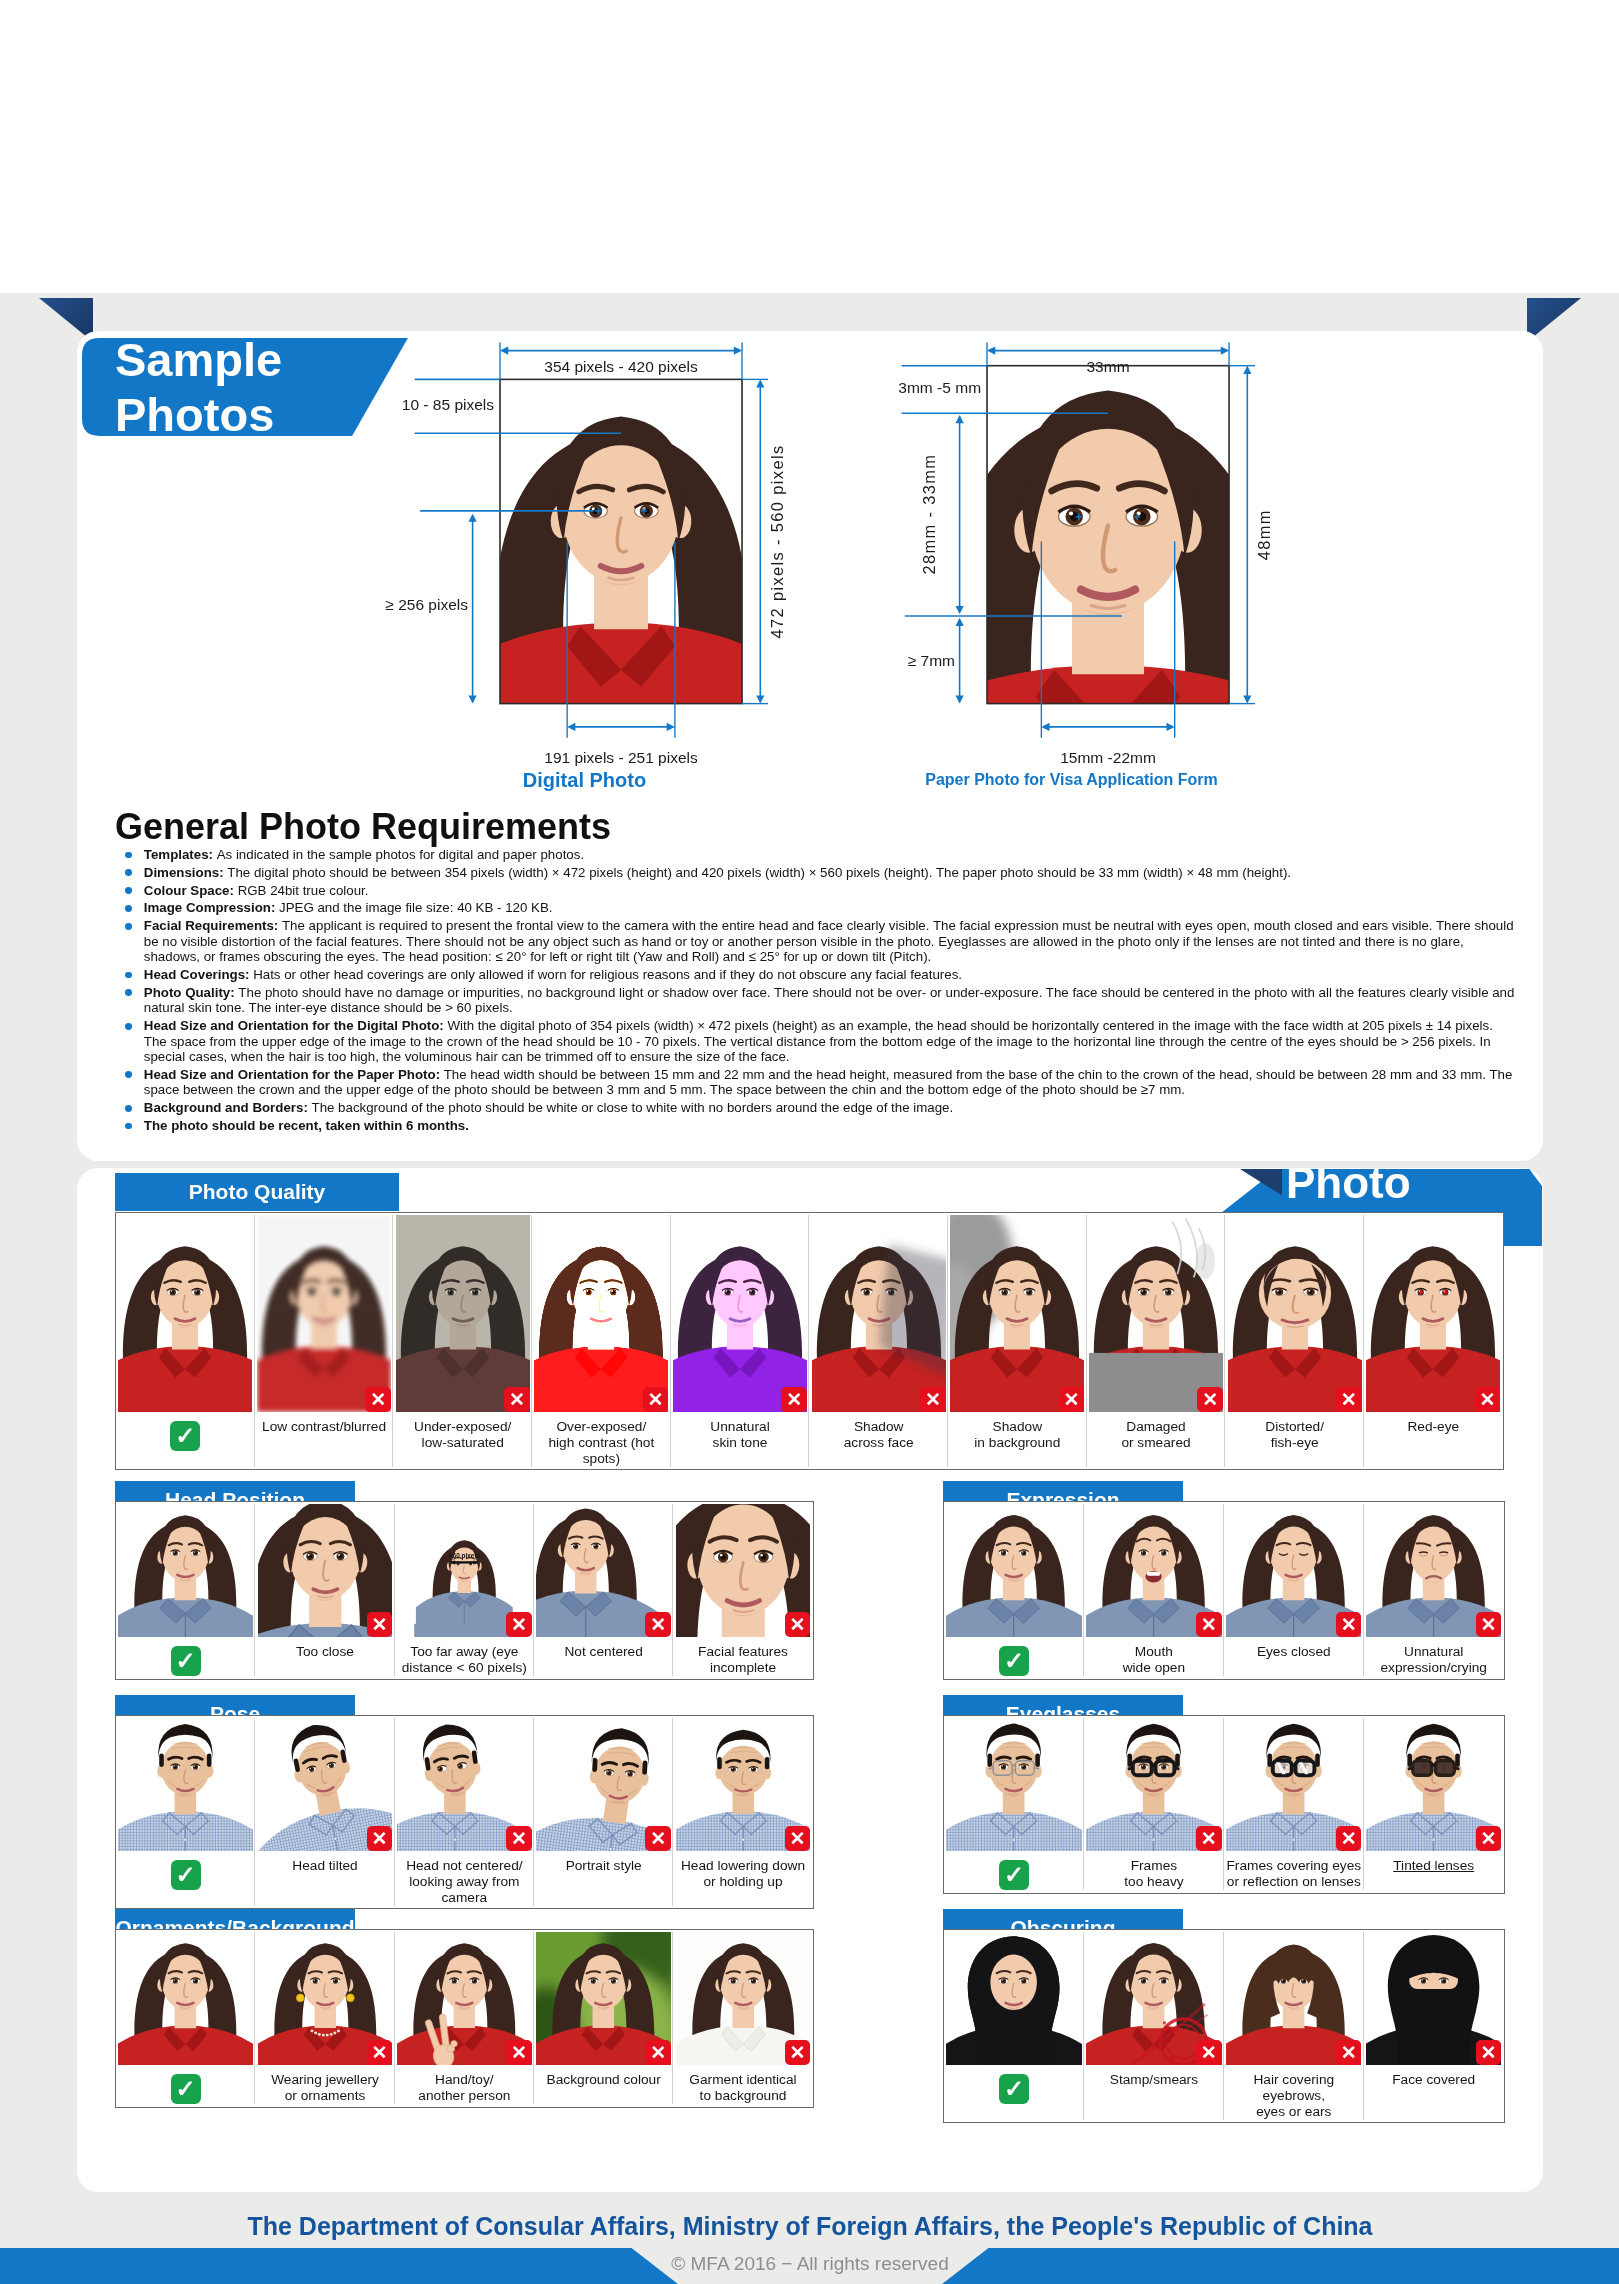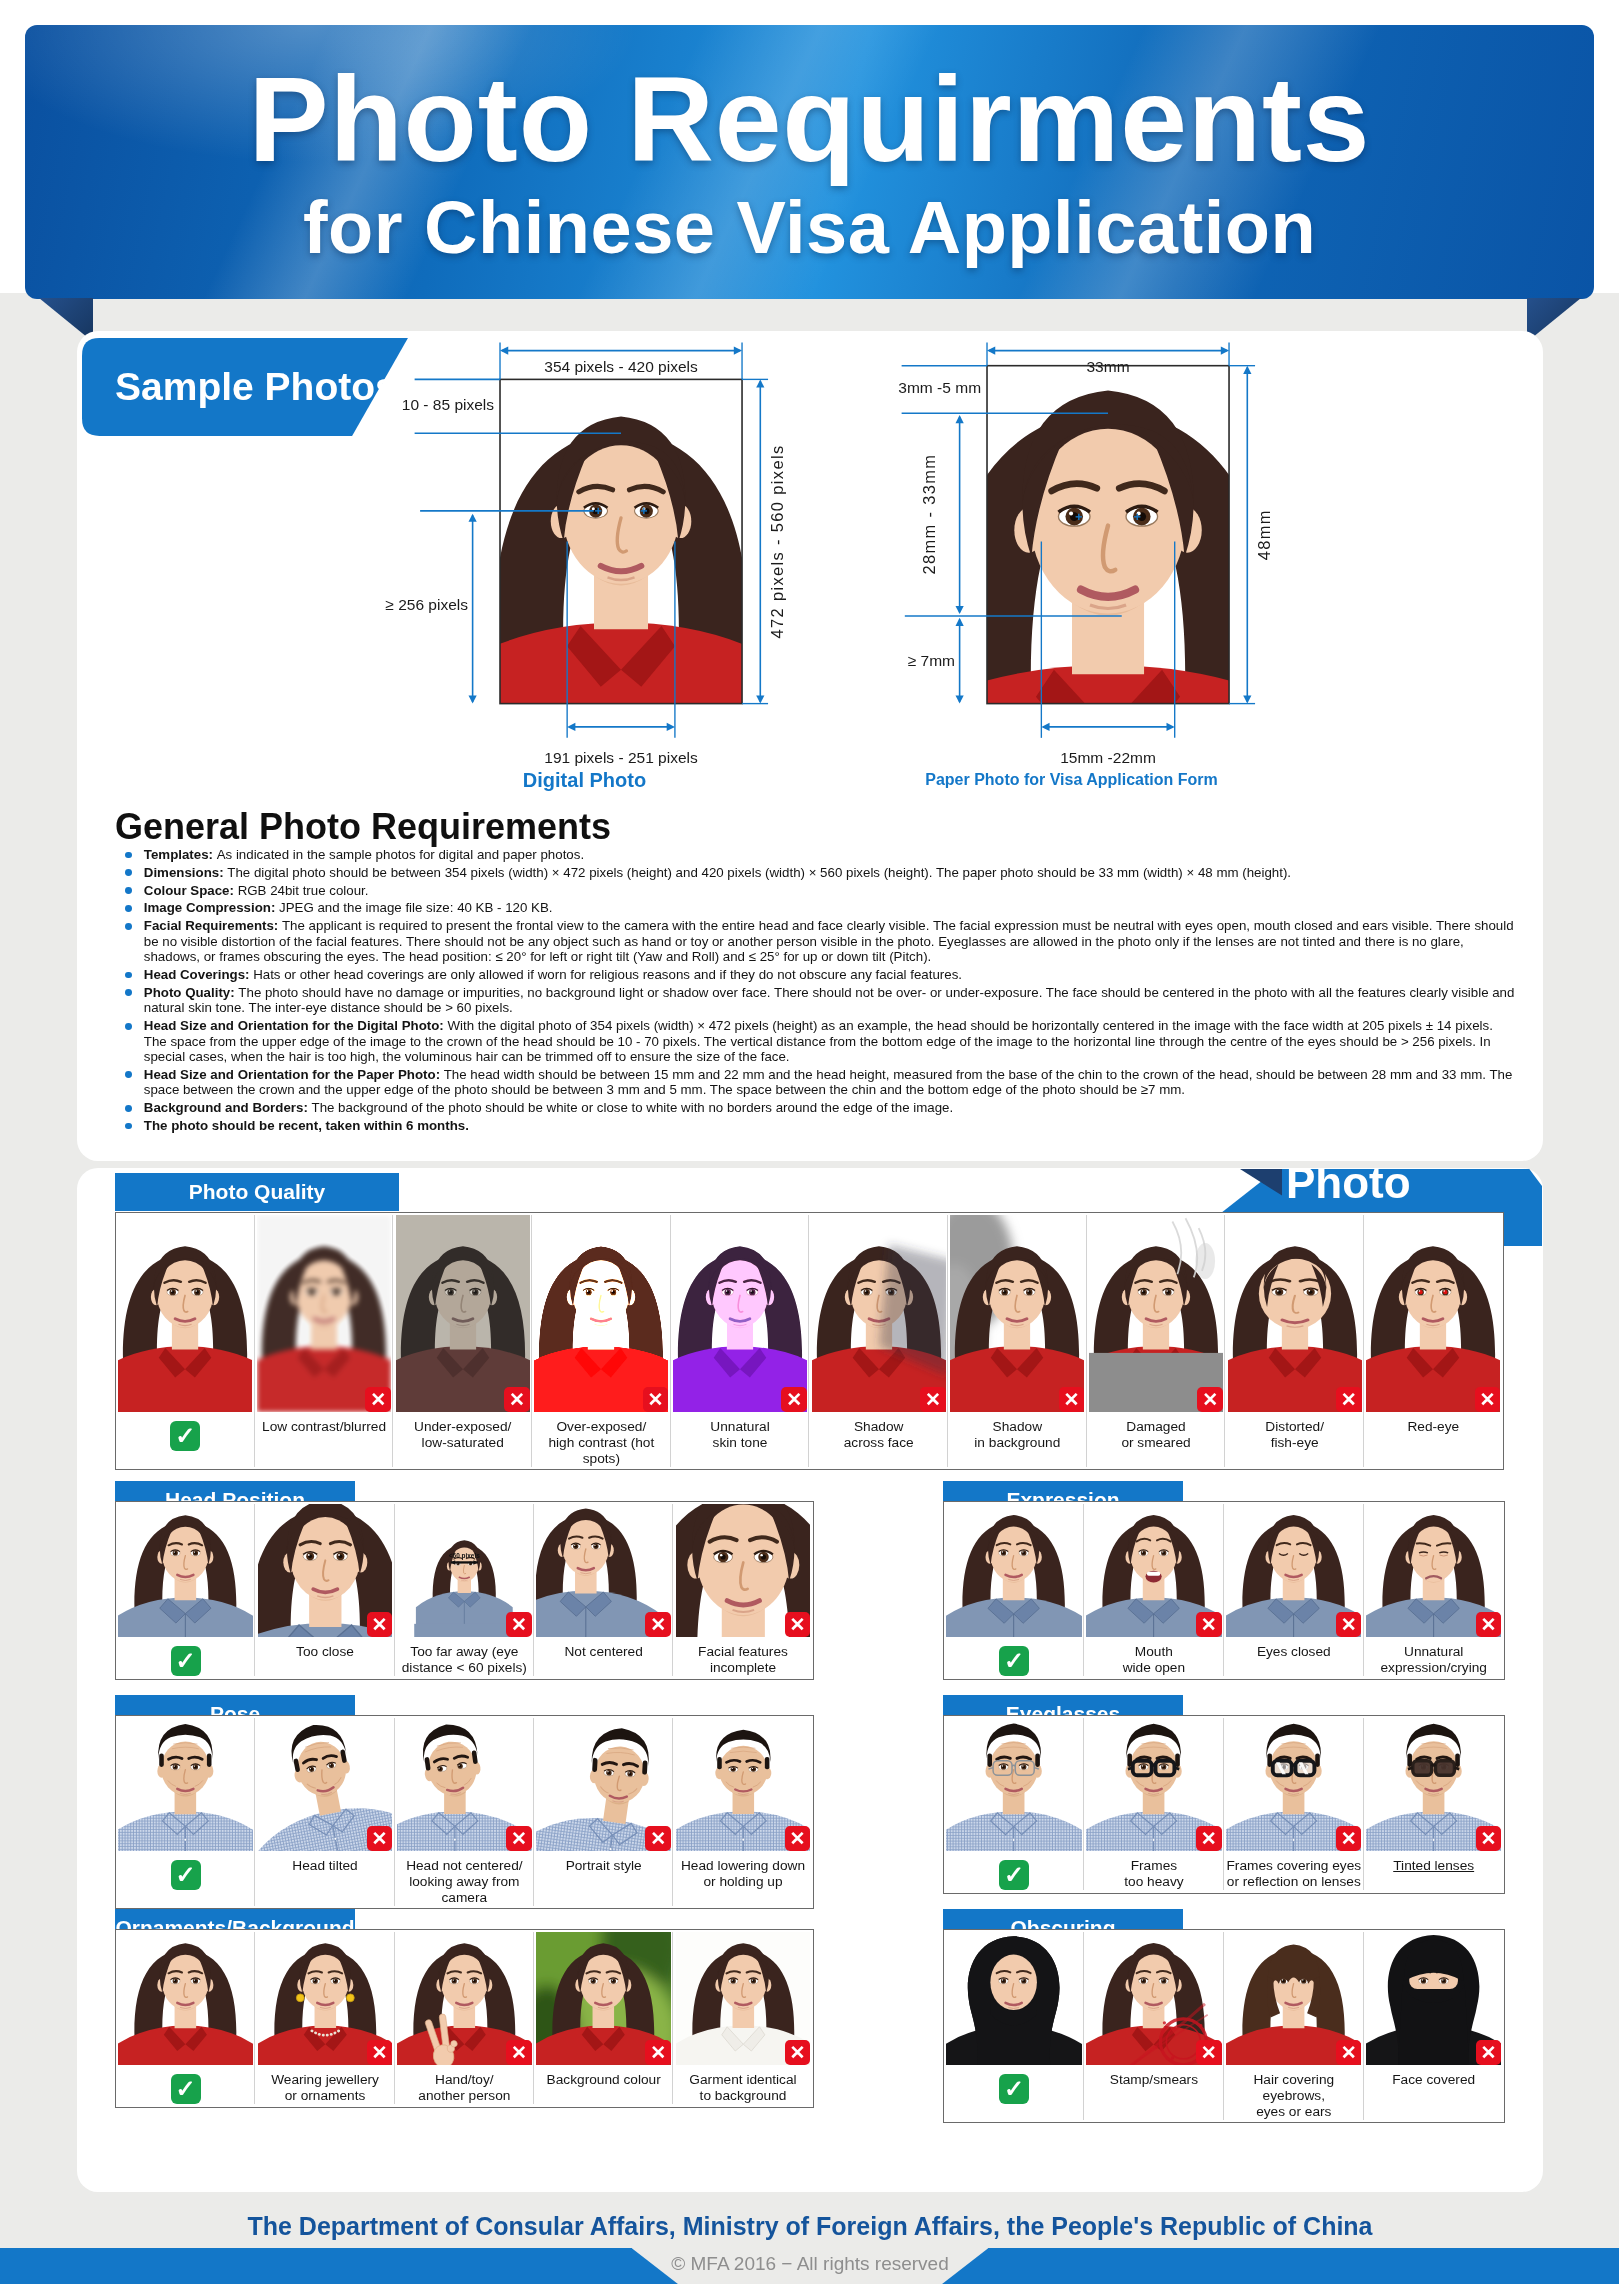--- a/index.html
+++ b/index.html
@@ -27,21 +27,21 @@
 
   
   .card{position:absolute;background:#fff;border-radius:21px;}
   #card1{left:77px;top:331px;width:1466px;height:830px;}
   #card2{left:77px;top:1168px;width:1466px;height:1024px;}
 
   
   .sample-label{position:absolute;left:82px;top:338px;width:326px;height:98px;}
   .sample-label svg{position:absolute;inset:0;}
   .sample-label .txt{position:absolute;left:33px;top:0;height:100%;display:flex;align-items:center;
-    color:#fff;font-size:39px;font-weight:bold;}
+    color:#fff;font-size:47px;font-weight:bold;}
 
   
   .diagram{position:absolute;width:411px;height:439px;}
   #diag-digital{left:379px;top:336px;}
   #diag-paper{left:866px;top:336px;}
   .diag-caption{position:absolute;width:411px;text-align:center;font-weight:bold;color:#1377c8;}
   #cap-digital{left:379px;top:769px;font-size:20px;}
   #cap-paper{left:866px;top:771px;font-size:16px;}
 
   
@@ -82,26 +82,20 @@
   .bottom-notch{position:absolute;left:50%;top:0;transform:translateX(-50%);width:357px;height:36px;
     background:#ebebe9;clip-path:polygon(0 0,100% 0,87% 100%,13% 100%);}
   .copyright{position:absolute;left:0;top:2253px;width:100%;text-align:center;font-size:19px;color:#8e8e8e;z-index:2;}
 </style>
 </head>
 <body>
 
 <div id="page">
   <div class="gray-bg"></div>
 
-  <div class="banner">
-    <div class="titles">
-      <div class="title1">Photo Requirments</div>
-      <div class="title2">for Chinese Visa Application</div>
-    </div>
-  </div>
   <div class="fold left"></div>
   <div class="fold right"></div>
 
   <div class="card" id="card1"></div>
 
   <div class="sample-label">
     <svg viewBox="0 0 712 214">
       <path d="M38,0 H712 L590,214 H38 Q0,214 0,176 V38 Q0,0 38,0 Z" fill="#1377c8"></path>
     </svg>
     <div class="txt">Sample Photos</div>

